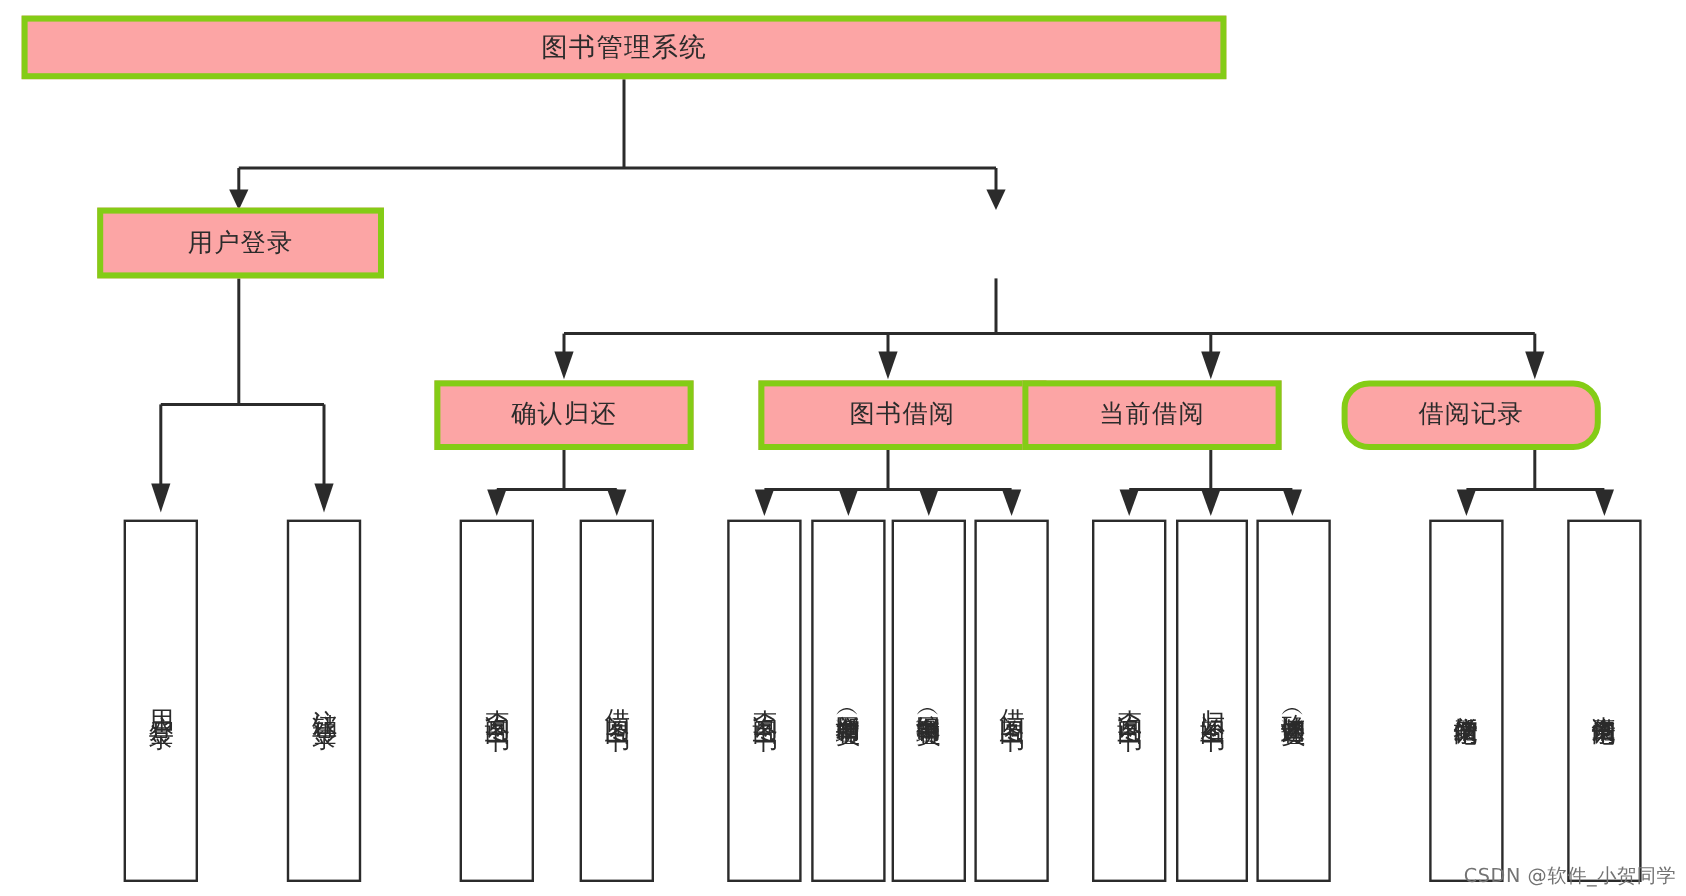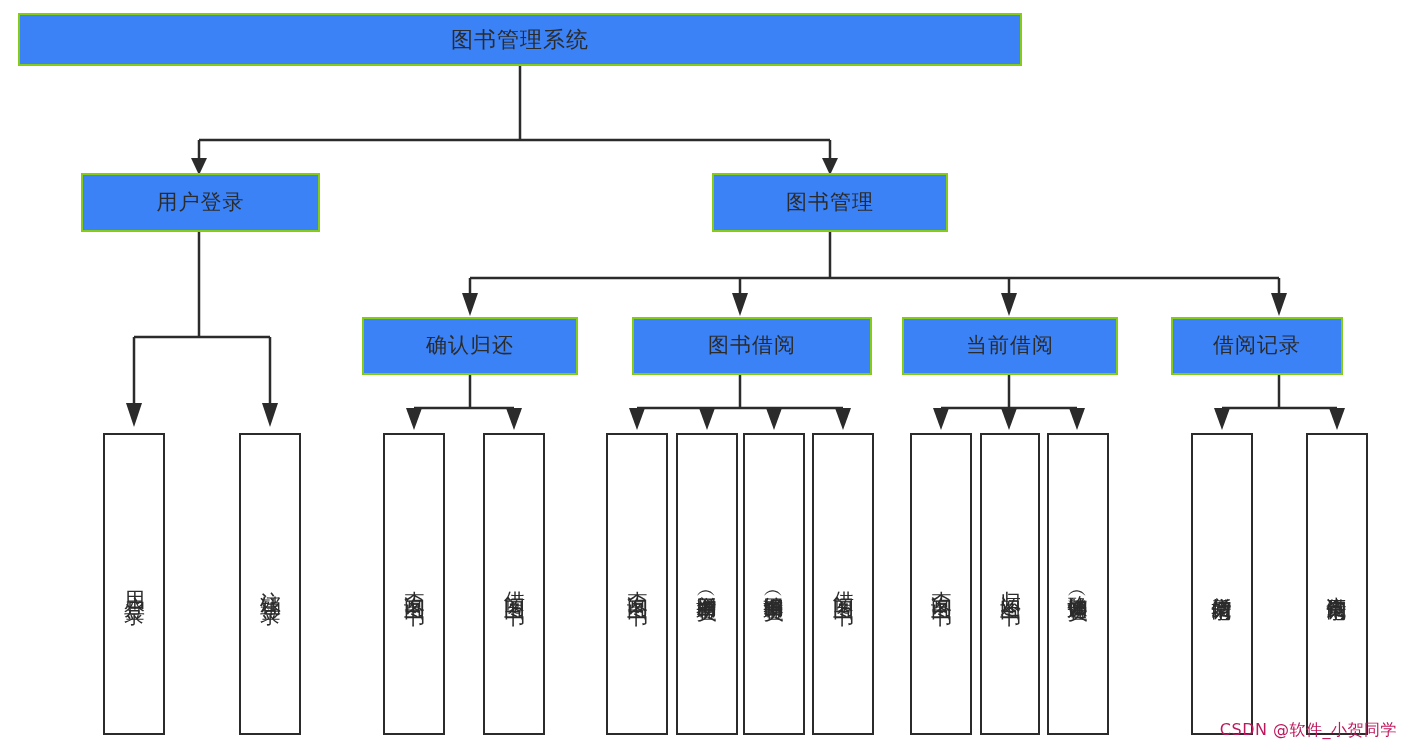--- a/index.html
+++ b/index.html
@@ -1,21 +1,21 @@
 <!DOCTYPE html>
 <html><head>
 <meta charset="utf-8">
 <style>
   html,body{margin:0;padding:0;background:#ffffff;}
   body{width:1405px;height:747px;overflow:hidden;
        font-family:"DejaVu Sans","Liberation Sans",sans-serif;}
   #diagram-root{position:relative;width:1405px;height:747px;background:#fff;}
 
-  .node{position:absolute;box-sizing:border-box;background:#3b82f6;
-        border:2px solid #84cc16;display:flex;align-items:center;
+  .node{position:absolute;box-sizing:border-box;background:#fca5a5;
+        border:5px solid #84cc16;display:flex;align-items:center;
         justify-content:center;color:#2b2b2b;}
   .node.h-label{font-size:21px;letter-spacing:1px;line-height:1.1;}
   .node.root-node{font-size:22px;letter-spacing:1px;}
 
   
   .leaf{position:absolute;box-sizing:border-box;background:#ffffff;
         border:2px solid #2b2b2b;display:flex;align-items:center;
         justify-content:center;overflow:hidden;}
   .leaf .vtext{
         writing-mode:vertical-rl;
@@ -27,21 +27,21 @@
         white-space:nowrap;
   }
   .leaf.tight .vtext{letter-spacing:1px;font-size:20px;}
 
   svg.wires{position:absolute;left:0;top:0;width:1405px;height:747px;
             pointer-events:none;}
   svg.wires path, svg.wires line{stroke:#2b2b2b;stroke-width:2.5;fill:none;}
   svg.wires polygon{fill:#2b2b2b;}
 
   .watermark{position:absolute;right:8px;bottom:6px;font-size:16px;
-             color:#be185d;letter-spacing:.5px;white-space:nowrap;}
+             color:#737373;letter-spacing:.5px;white-space:nowrap;}
 </style>
 </head>
 <body>
 
 <div id="diagram-root">
 
   <svg class="wires" viewBox="0 0 1405 747">
 
     <line x1="520" y1="66" x2="520" y2="140"></line>
 
@@ -99,34 +99,31 @@
     <polygon points="1329,408 1345,408 1337,430"></polygon>
   </svg>
 
   <div class="node root-node" style="left:18px;top:13px;width:1004px;height:53px;">
     <span>图书管理系统</span>
   </div>
 
   <div class="node h-label" style="left:81px;top:173px;width:239px;height:59px;">
     <span>用户登录</span>
   </div>
-  <div class="node h-label" style="left:712px;top:173px;width:236px;height:59px;">
-    <span>图书管理</span>
-  </div>
 
   <div class="node h-label" style="left:362px;top:317px;width:216px;height:58px;">
     <span>确认归还</span>
   </div>
   <div class="node h-label" style="left:632px;top:317px;width:240px;height:58px;">
     <span>图书借阅</span>
   </div>
-  <div class="node h-label" style="left:902px;top:317px;width:216px;height:58px;">
+  <div class="node h-label" style="left:852px;top:317px;width:216px;height:58px;">
     <span>当前借阅</span>
   </div>
-  <div class="node h-label" style="left:1171px;top:317px;width:172px;height:58px;">
+  <div class="node h-label" style="left:1118px;top:317px;width:216px;height:58px;border-radius:23px;">
     <span>借阅记录</span>
   </div>
 
   <div class="leaf" style="left:103px;top:433px;width:62px;height:302px;">
     <span class="vtext">用户登录</span>
   </div>
   <div class="leaf" style="left:239px;top:433px;width:62px;height:302px;">
     <span class="vtext">注销登录</span>
   </div>
 

